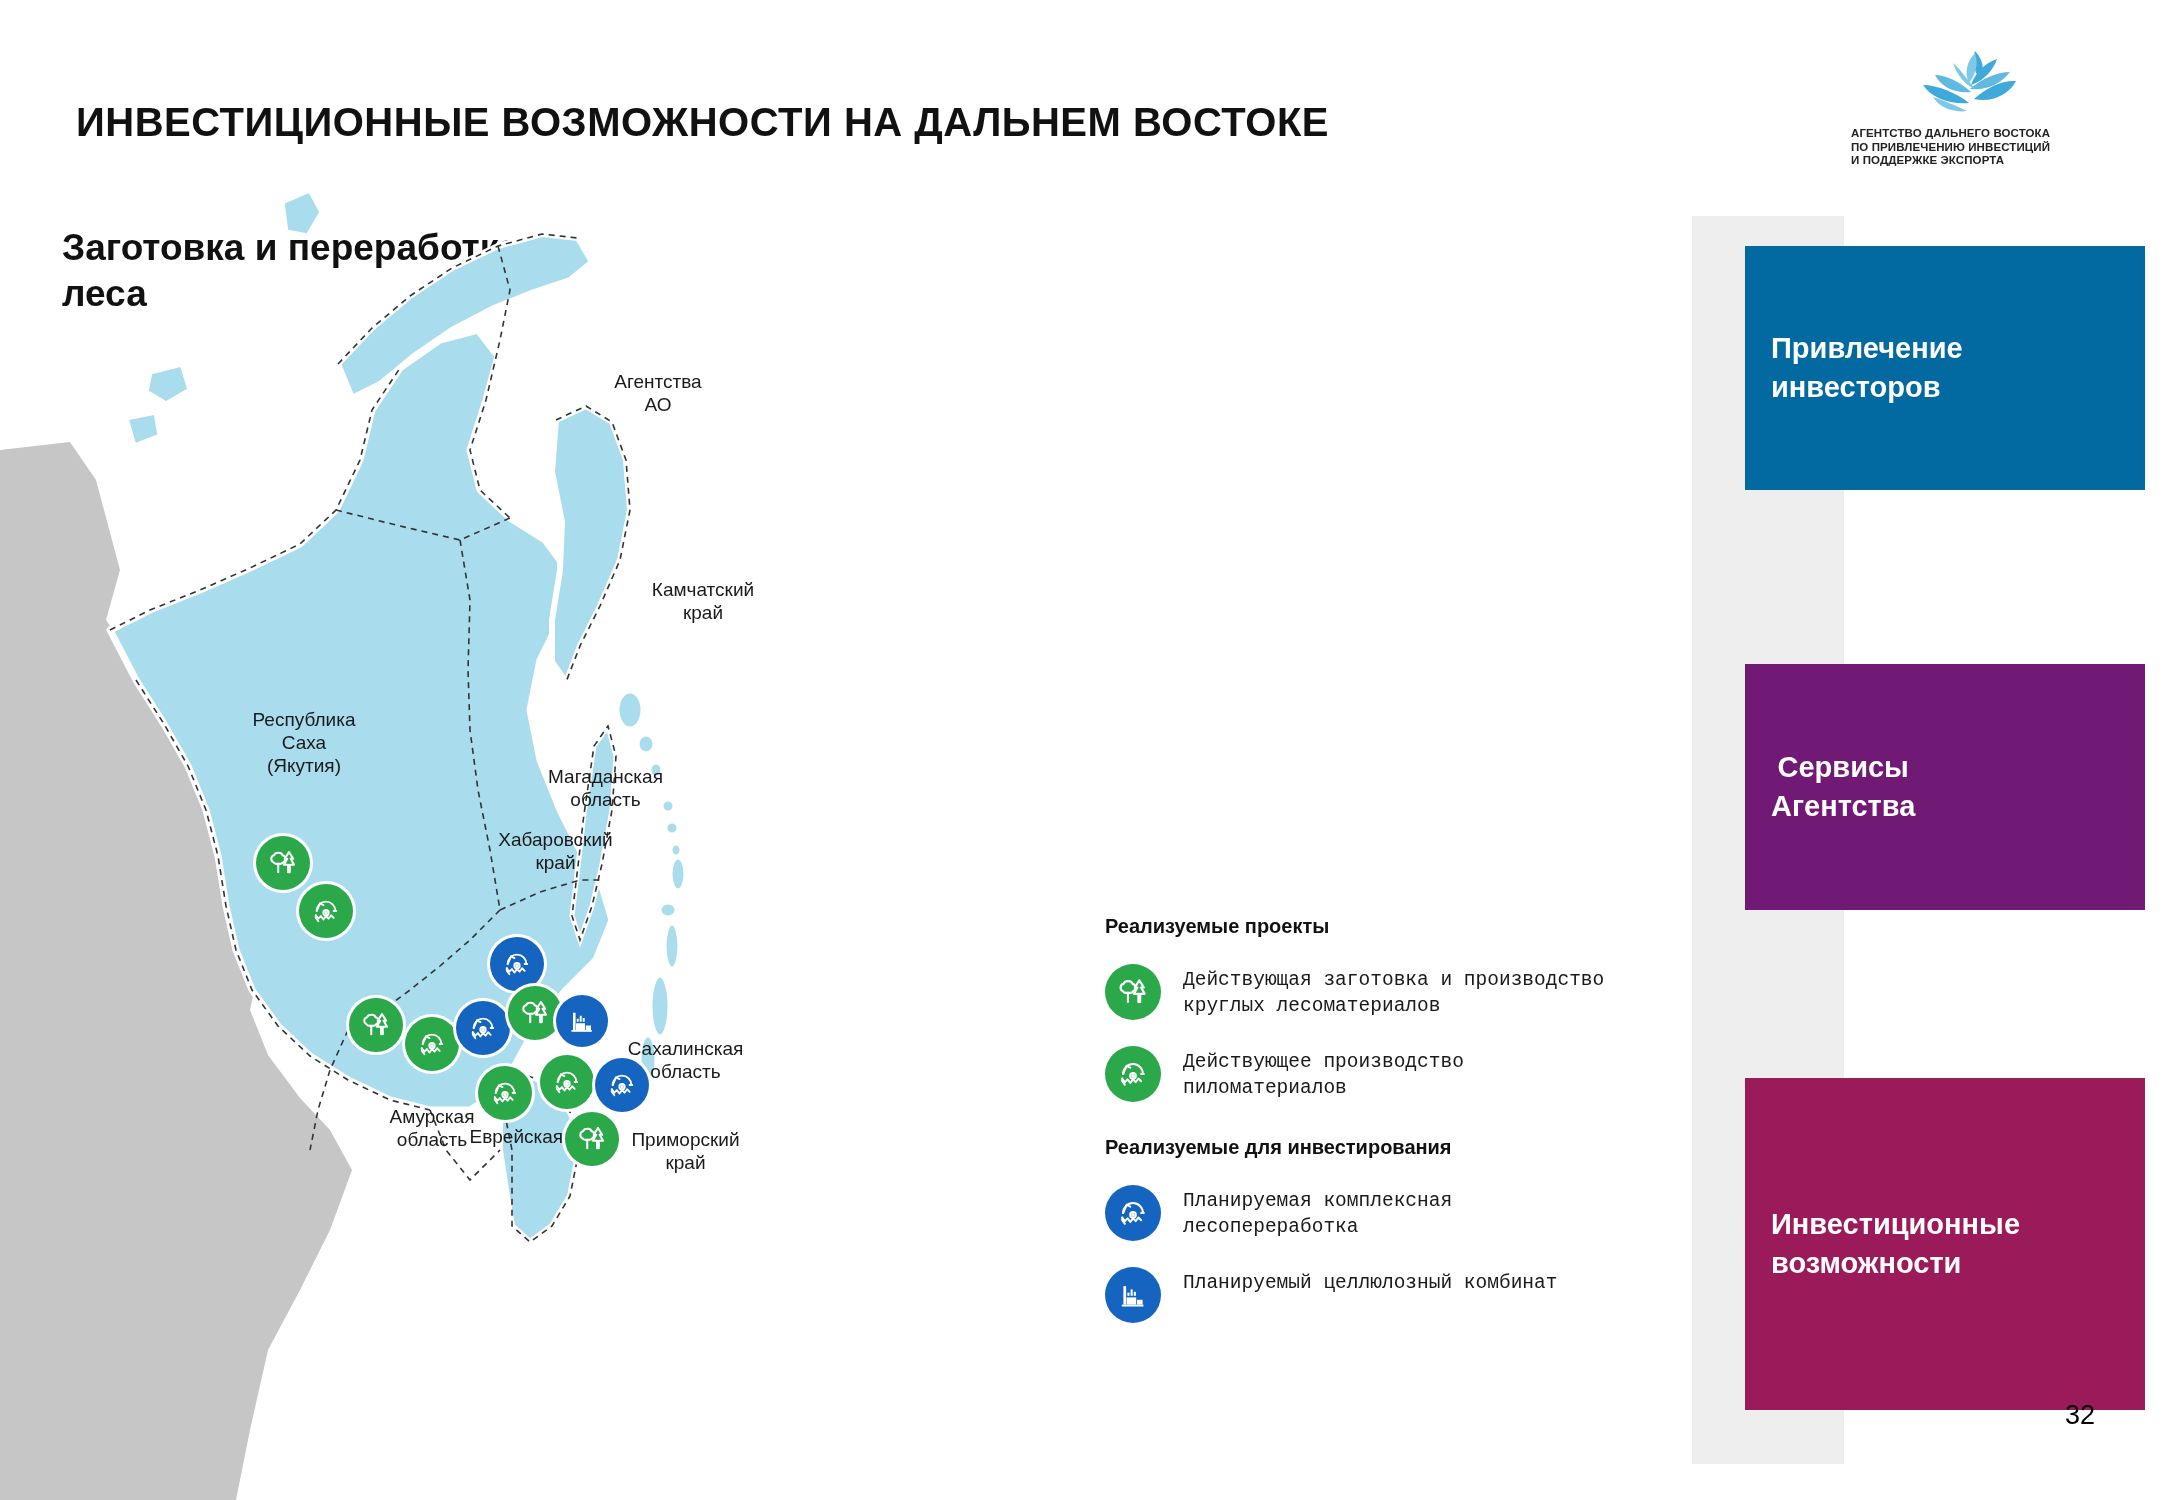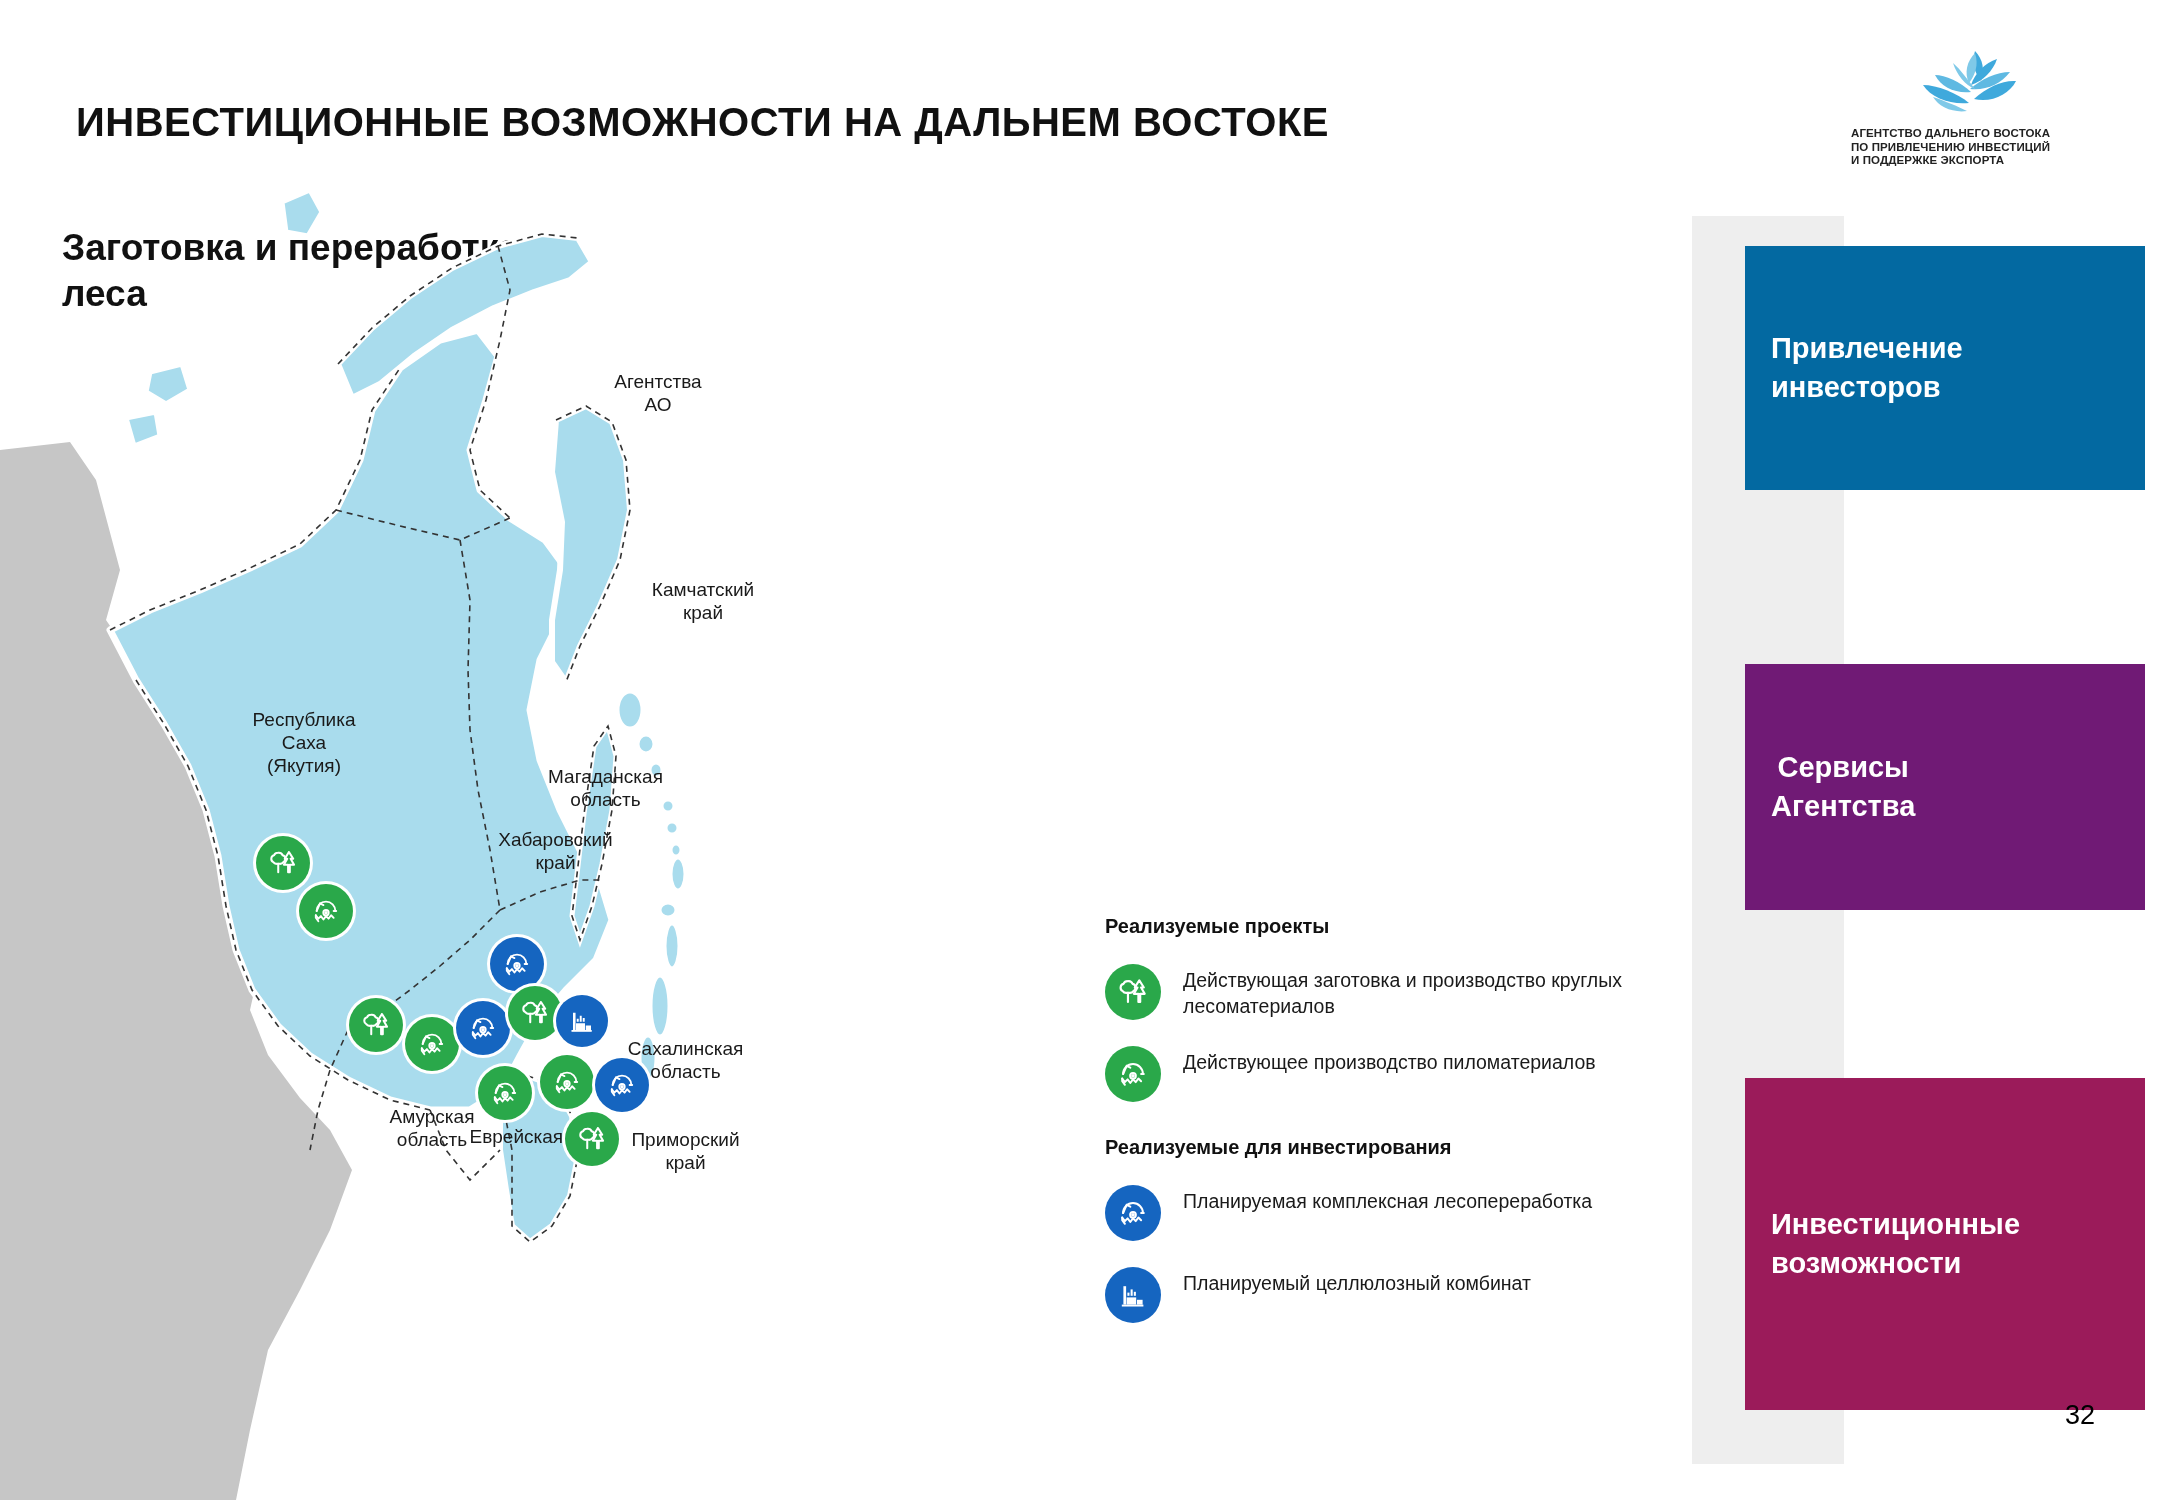--- a/index.html
+++ b/index.html
@@ -54,21 +54,21 @@
     font-size:20px;font-weight:bold;color:#111;margin-bottom:26px;
   }
   .legend-head.second{margin-top:34px;}
   .legend-row{display:flex;align-items:flex-start;margin-bottom:26px;}
   .legend-badge{
     flex:0 0 auto;width:56px;height:56px;border-radius:50%;
     display:flex;align-items:center;justify-content:center;margin-right:22px;
   }
   .legend-badge.green{background:#2aa84a;}
   .legend-badge.blue{background:#1565c0;}
-  .legend-text{font-size:19.5px;line-height:26px;color:#1a1a1a;padding-top:3px;}
+  .legend-text{font-size:19.5px;line-height:26px;color:#1a1a1a;padding-top:3px;font-family:Liberation Mono, monospace;}
 
   
   .rail-strip{
     position:absolute;left:1692px;top:216px;width:152px;height:1248px;
     background:#eeeeee;
   }
   .rail-card{position:absolute;left:1745px;width:400px;}
   .rail-card .inner{
     width:100%;height:100%;display:flex;align-items:center;
     box-sizing:border-box;padding:0 26px;

